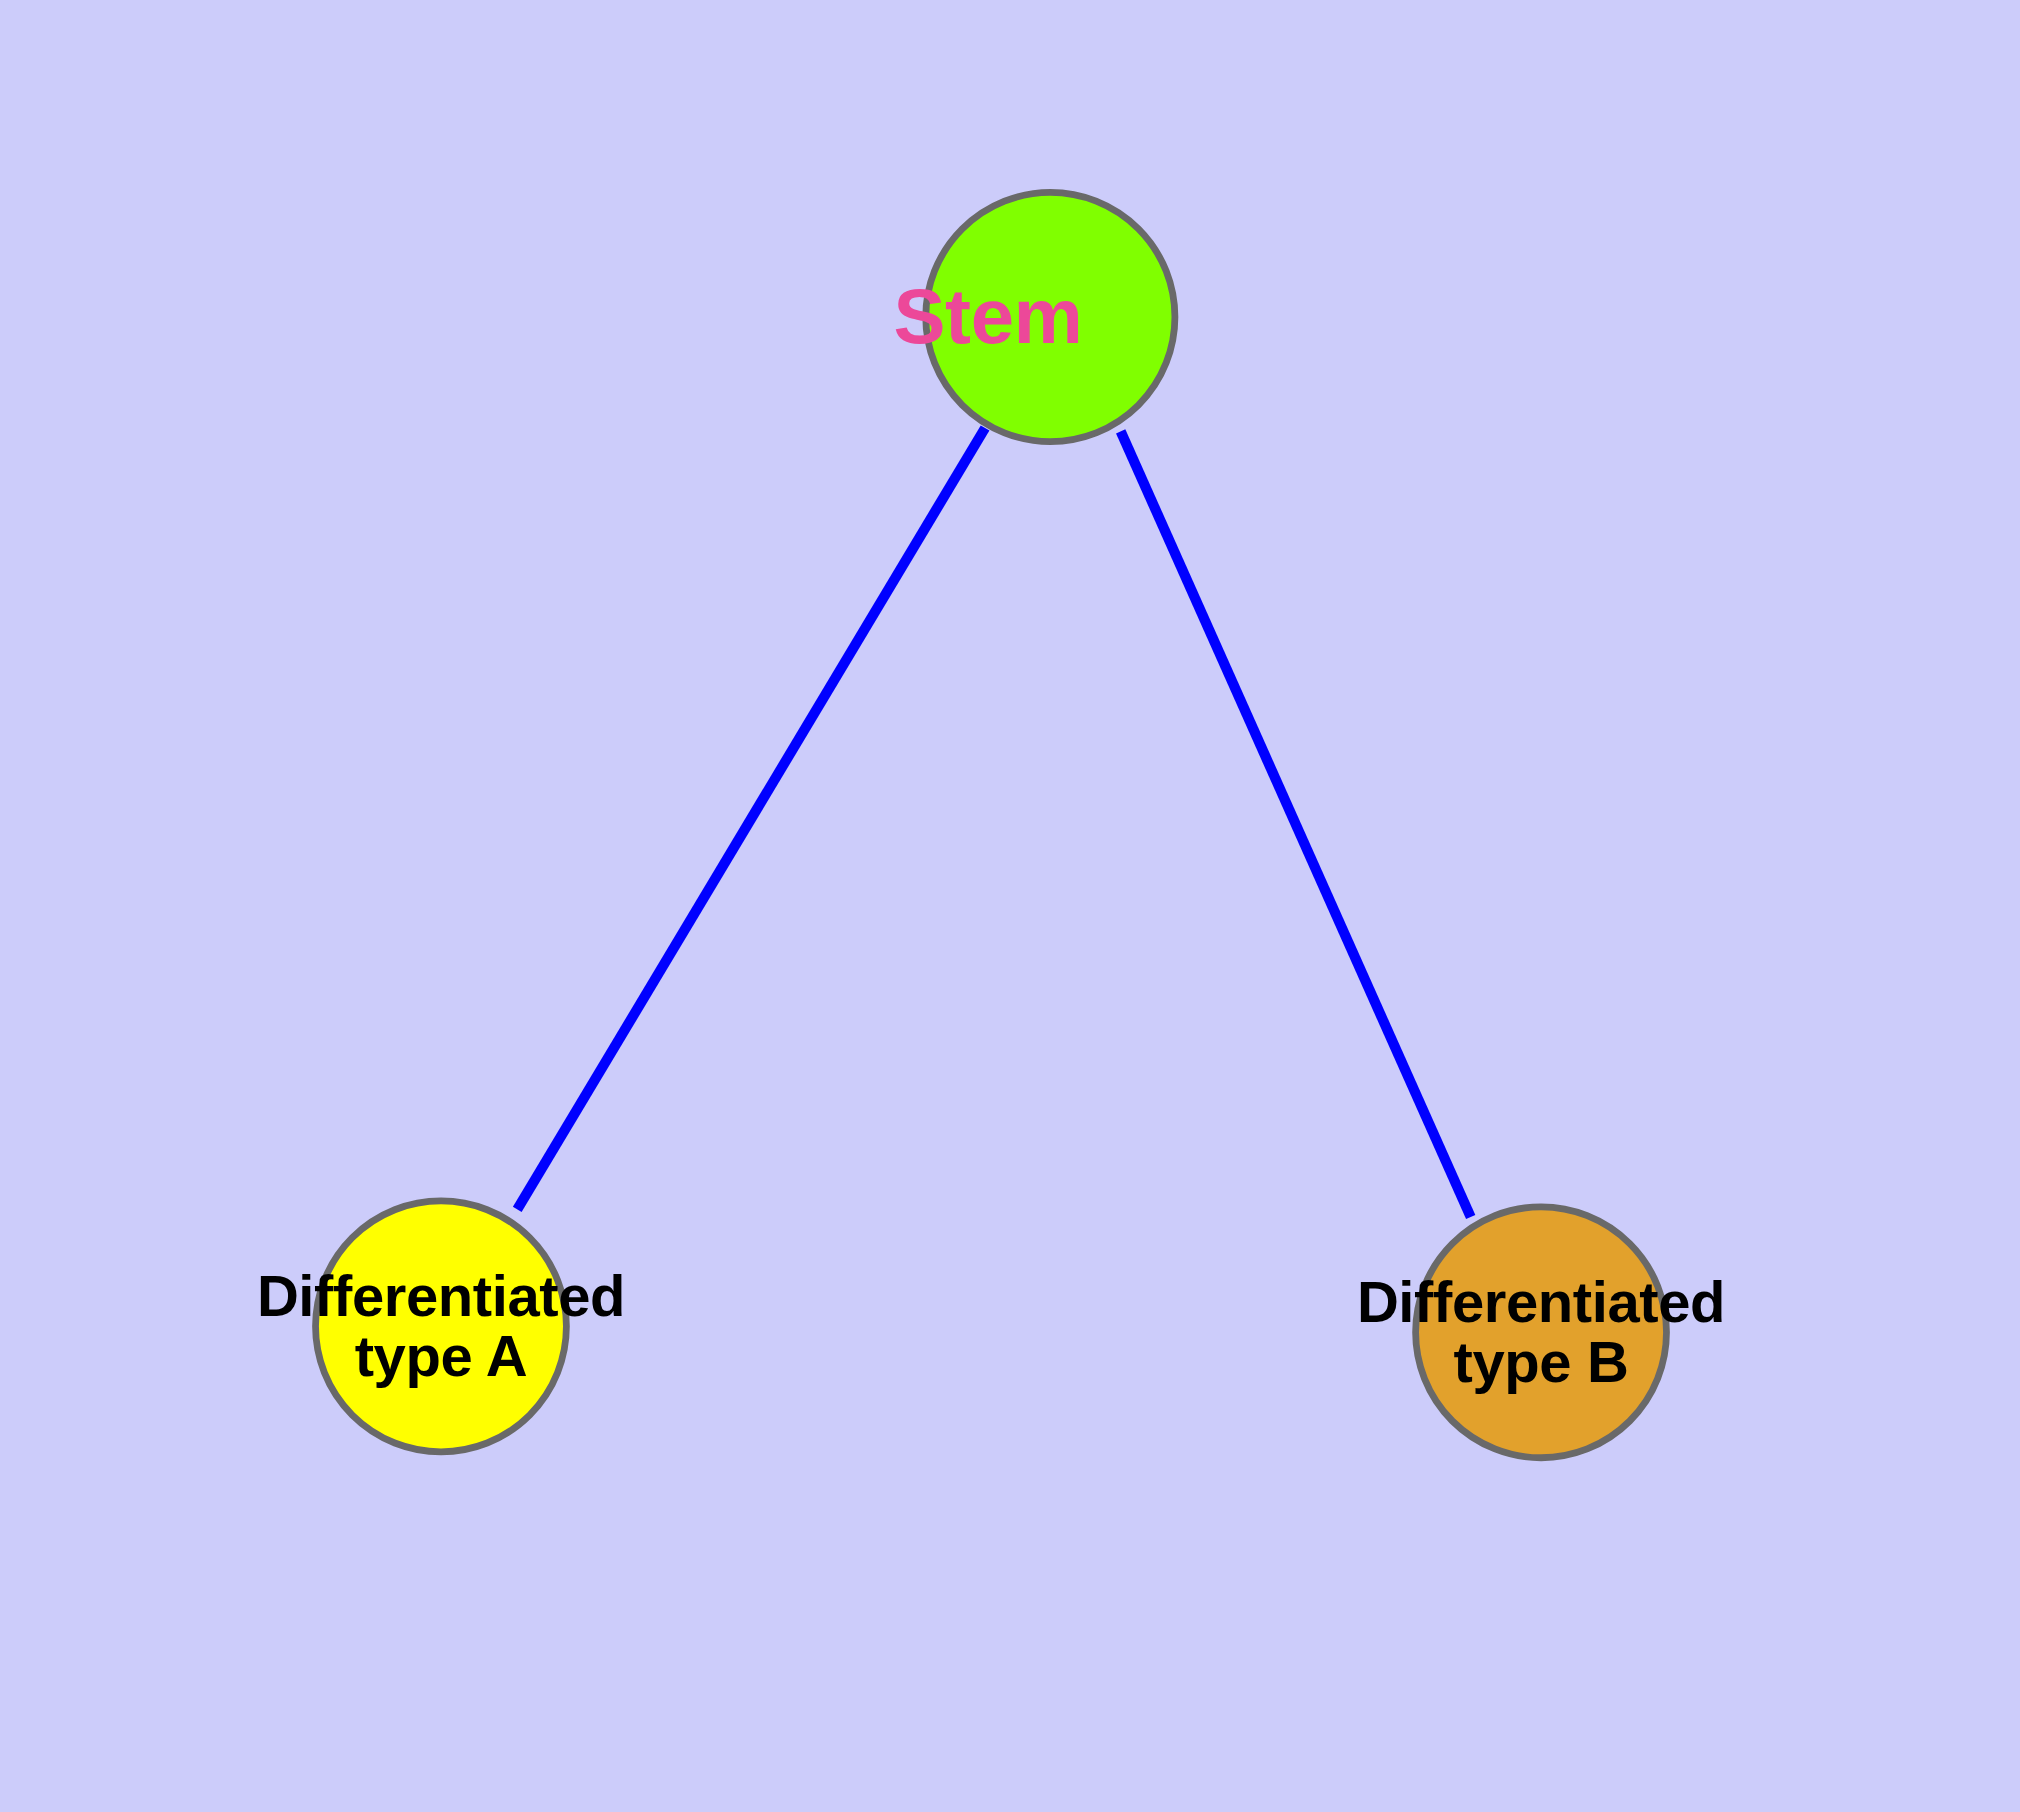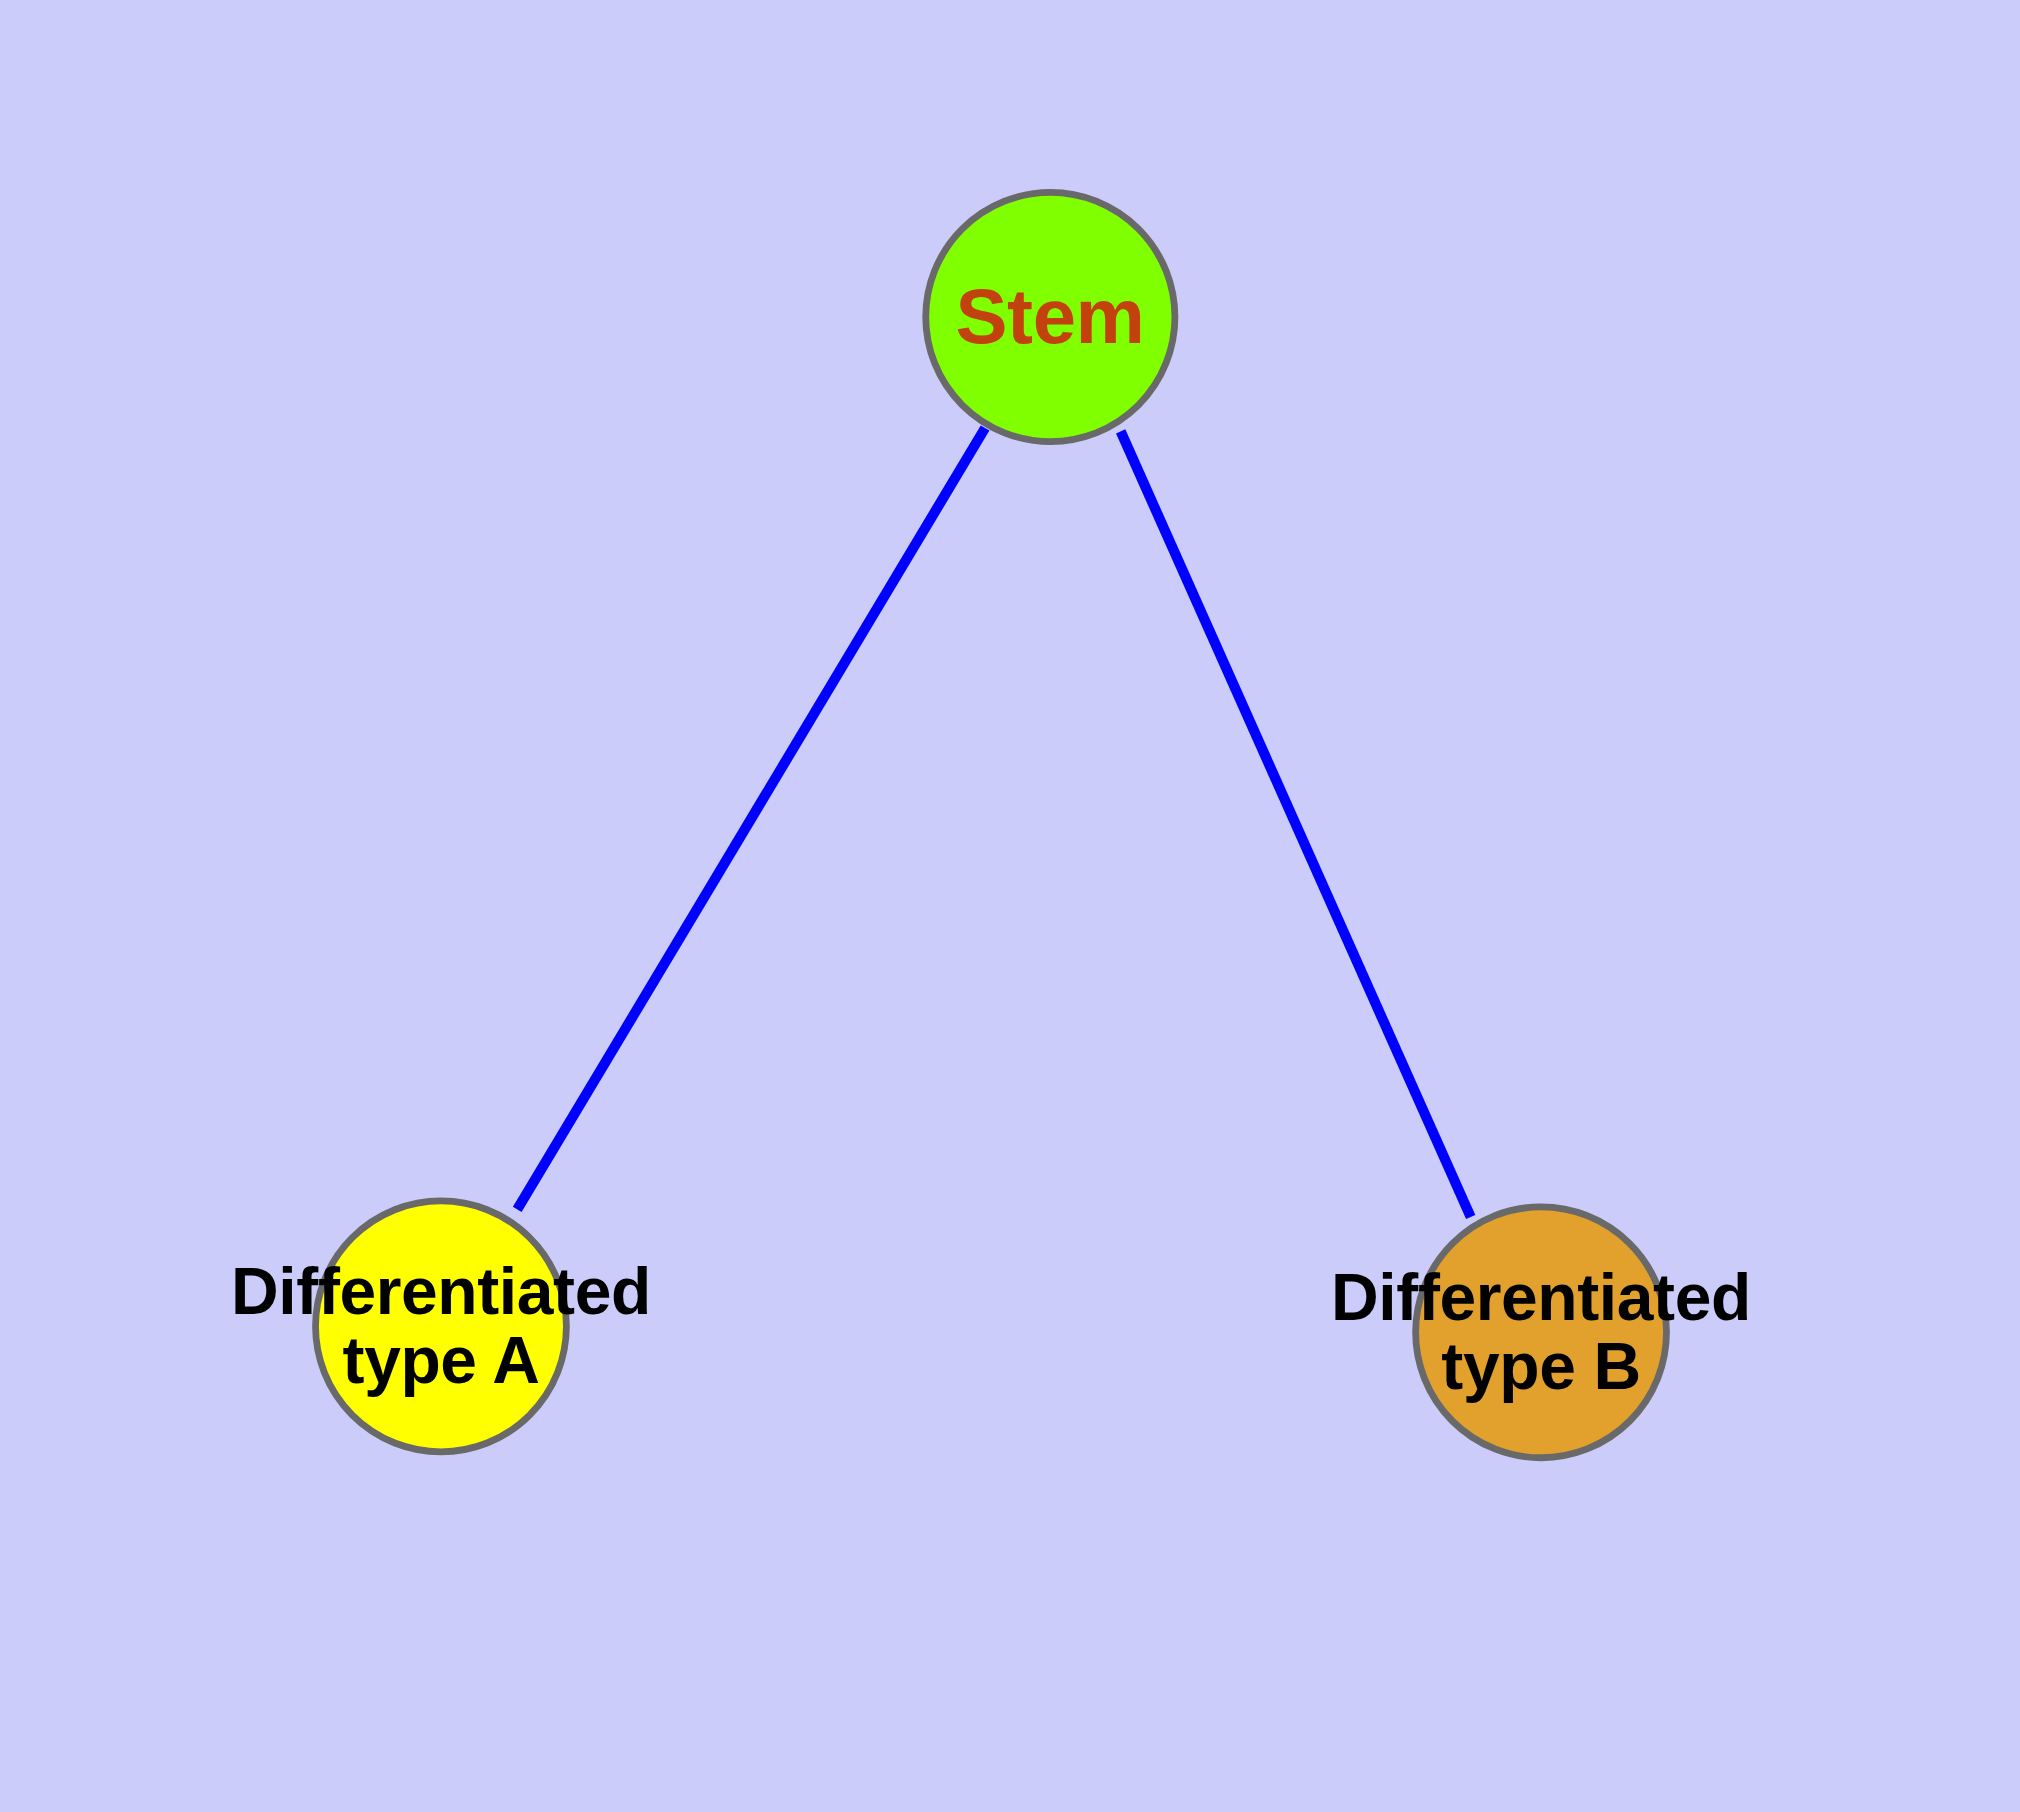--- a/index.html
+++ b/index.html
@@ -25,21 +25,21 @@
     position: absolute;
     left: 0; top: 0;
     width: 2021px;
     height: 1812px;
   }
   .node-label {
     position: absolute;
     color: #000000;
     font-family: "Liberation Sans", sans-serif;
     font-weight: bold;
-    font-size: 66px;
+    font-size: 58px;
     line-height: 1.04;
     text-align: center;
     white-space: pre;
     transform: translate(-50%, -50%);
     pointer-events: none;
     letter-spacing: -0.4px;
   }
   .node-label.single {
     font-size: 78px;
   }
@@ -56,20 +56,20 @@
       <line id="edge-0" x1="1162" y1="505" x2="610" y2="1427" stroke="#0000ff" stroke-width="12" stroke-linecap="butt"></line>
       <line id="edge-1" x1="1322" y1="509" x2="1735" y2="1436" stroke="#0000ff" stroke-width="12" stroke-linecap="butt"></line>
     </g>
     <g id="node-layer">
       <circle id="node-0" cx="1239" cy="374" r="147" fill="#80ff00" stroke="#696969" stroke-width="8"></circle>
       <circle id="node-1" cx="520" cy="1565" r="148" fill="#ffff00" stroke="#696969" stroke-width="8"></circle>
       <circle id="node-2" cx="1818" cy="1572" r="148" fill="#e2a12c" stroke="#696969" stroke-width="8"></circle>
     </g>
   </svg>
 
-  <div class="node-label single" id="label-0" style="left: 1050px; top: 317px; color: #c2410c;">Stem</div>
+  <div class="node-label single" id="label-0" style="left: 988px; top: 317px; color: #ec4899;">Stem</div>
   <div class="node-label" id="label-1" style="left: 441px; top: 1326px; color: rgb(0, 0, 0);">Differentiated
 type A</div>
   <div class="node-label" id="label-2" style="left: 1541px; top: 1332px; color: rgb(0, 0, 0);">Differentiated
 type B</div>
 
 </div>
 
 
 </body></html>

